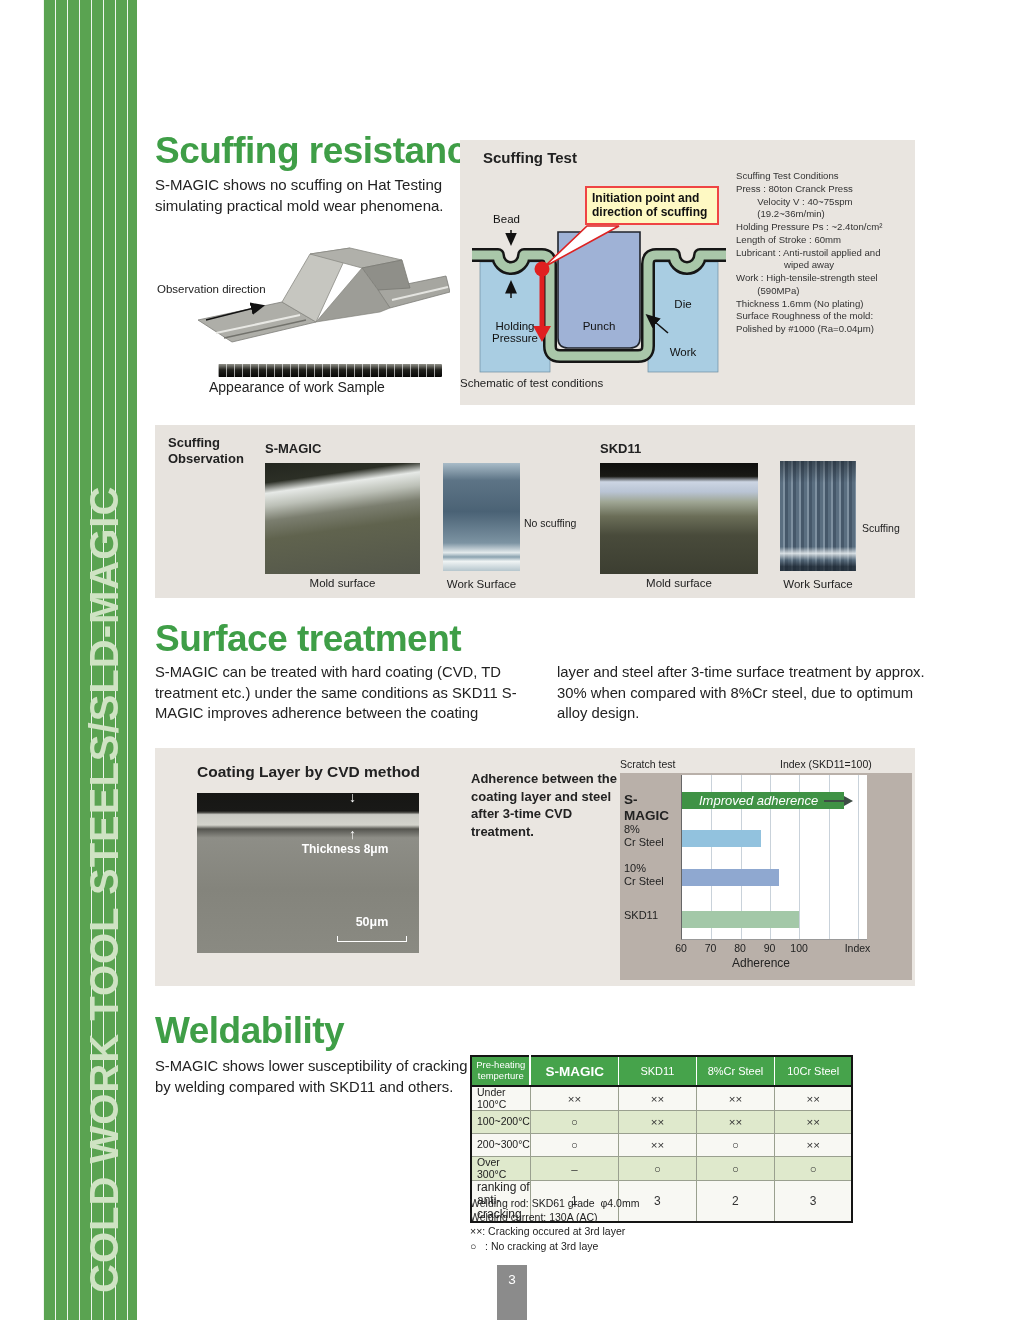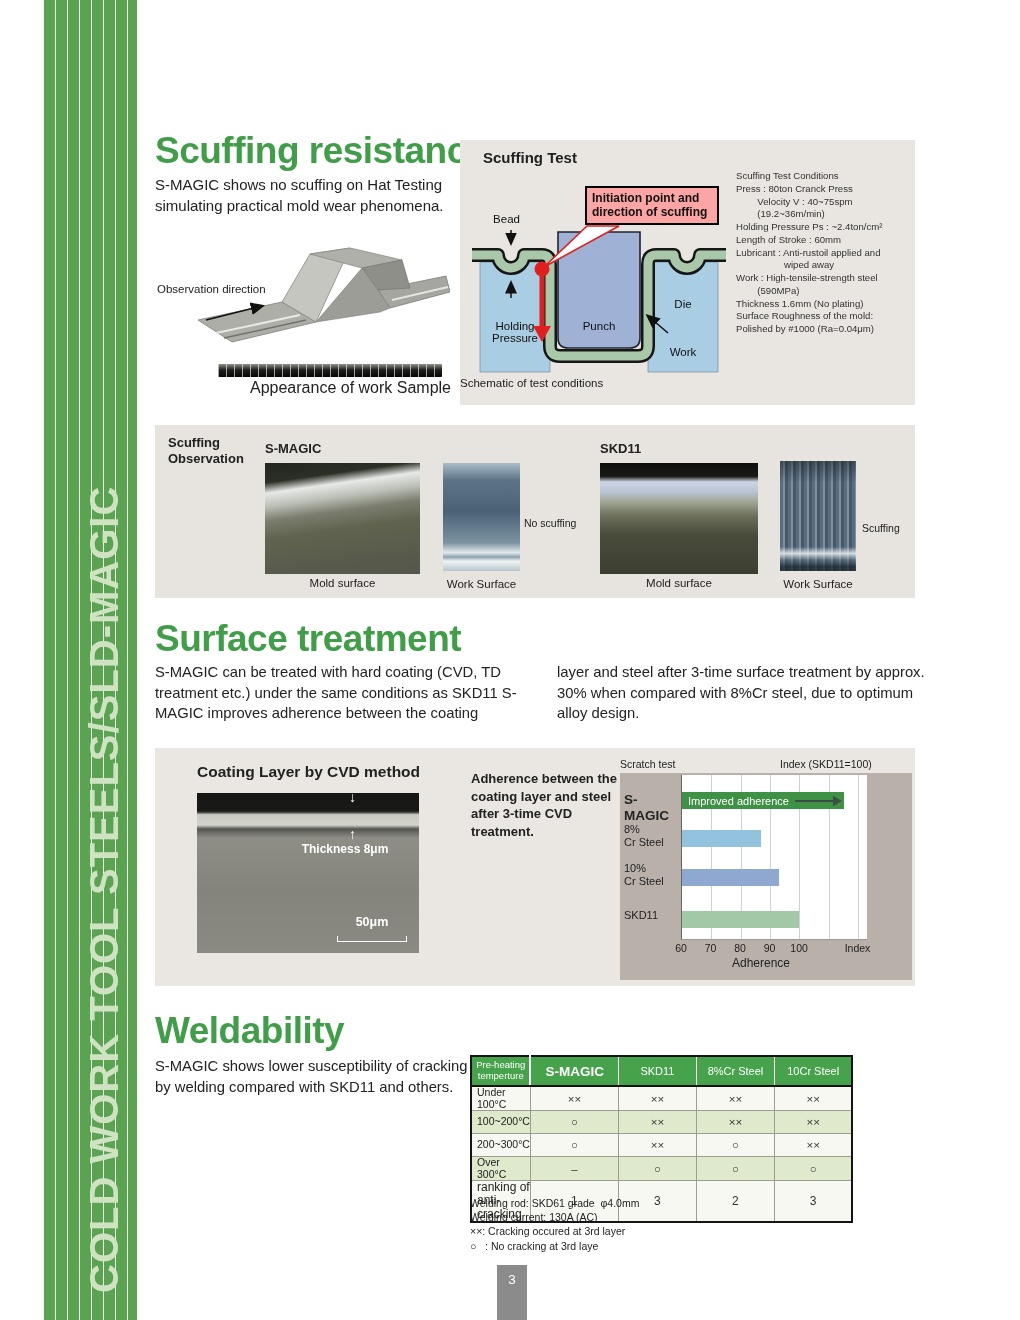--- a/index.html
+++ b/index.html
@@ -25,30 +25,30 @@
 
   #scuffing-title { left:155px; top:130px; }
   #scuffing-intro { left:155px; top:174px; width:315px; font-size:15px; }
   #obs-dir { left:157px; top:283px; }
   #hat-svg { left:150px; top:232px; }
   #ruler { left:218px; top:364px; width:224px; height:13px;
     background:
       repeating-linear-gradient(90deg, rgba(240,240,240,.65) 0 1px, transparent 1px 8px),
       linear-gradient(180deg,#909088,#20201c 45%,#050505);
     border-radius:1px; }
-  #hat-caption { left:227px; top:379px; width:224px; text-align:right; font-size:16px; }
+  #hat-caption { left:209px; top:379px; width:224px; text-align:left; font-size:14px; }
 
   
   #test-panel { left:460px; top:140px; width:455px; height:265px; background:#e9e5e0; }
   #test-title { left:23px; top:9px; font-weight:bold; font-size:15px; }
   #test-conditions { left:276px; top:30px; width:174px; font-size:9.6px; line-height:1.33;
     white-space:pre-wrap; color:#333; }
   #diagram-svg { left:10px; top:40px; }
   .diag-lbl { position:absolute; font-size:11.5px; color:#111; text-align:center; white-space:pre-line; }
-  #callout { left:125px; top:46px; width:134px; border:2px solid #000000; background:#fca5a5;
+  #callout { left:125px; top:46px; width:134px; border:2px solid #ef4444; background:#fef9c3;
     font-weight:bold; font-size:12px; line-height:1.2; padding:3px 5px; color:#111; }
   #test-caption { left:0; top:237px; width:305px; text-align:left; font-size:11.5px; }
 
   
   #obs-panel { left:155px; top:425px; width:760px; height:173px; background:#e7e3de; }
   #obs-label { left:13px; top:10px; font-weight:bold; font-size:13px; line-height:1.25; white-space:pre-line; }
   .steel-name { position:absolute; font-weight:bold; font-size:13px; }
   .photo { position:absolute; }
   .photo-cap { position:absolute; font-size:11.5px; text-align:center; }
   #mold1 { left:110px; top:38px; width:155px; height:111px;
@@ -77,21 +77,21 @@
   #chart-hdr-left  { left:465px; top:10px; font-size:10.5px; }
   #chart-hdr-right { left:625px; top:10px; width:97px; font-size:10.5px; }
   #chart-box { left:465px; top:25px; width:292px; height:207px; background:#b9b0a9; }
   #chart-cats { position:absolute; left:0; top:2px; width:61px; height:165px; }
   .cat-label { position:absolute; left:4px; font-size:11px; line-height:1.15; white-space:pre-line; color:#222; }
   .cat-smagic { font-weight:bold; font-size:13.5px; }
   #chart-plot { position:absolute; left:61px; top:2px; width:186px; height:165px; background:#fff;
     border-left:1px solid #666; border-bottom:1px solid #999; }
   .gridline { position:absolute; top:0; bottom:0; width:1px; background:#c9d2da; }
   .hbar { position:absolute; left:0; height:17px; display:flex; align-items:center; }
-  .bar-note { color:#fff; font-size:11px; padding-left:6px; white-space:nowrap; }
+  .bar-note { color:#fff; font-size:13px; padding-left:17px; white-space:nowrap;font-style:italic; }
   .bar-arrow-line { flex:1 1 auto; height:2px; background:#3d4c44; margin-left:6px; min-width:20px; }
   .bar-arrow-head { width:0; height:0; border-left:9px solid #3d4c44;
     border-top:5px solid transparent; border-bottom:5px solid transparent; margin-right:2px; }
   #chart-xaxis { position:absolute; left:61px; top:169px; width:186px; height:36px; }
   .tick { position:absolute; top:0; transform:translateX(-50%); font-size:10.5px; color:#222; }
   .tick-index { transform:none; }
   .xlabel { position:absolute; left:0; right:14%; top:14px; text-align:center; font-size:12px; color:#222; }
 
   
   #weld-title { left:155px; top:1010px; }

